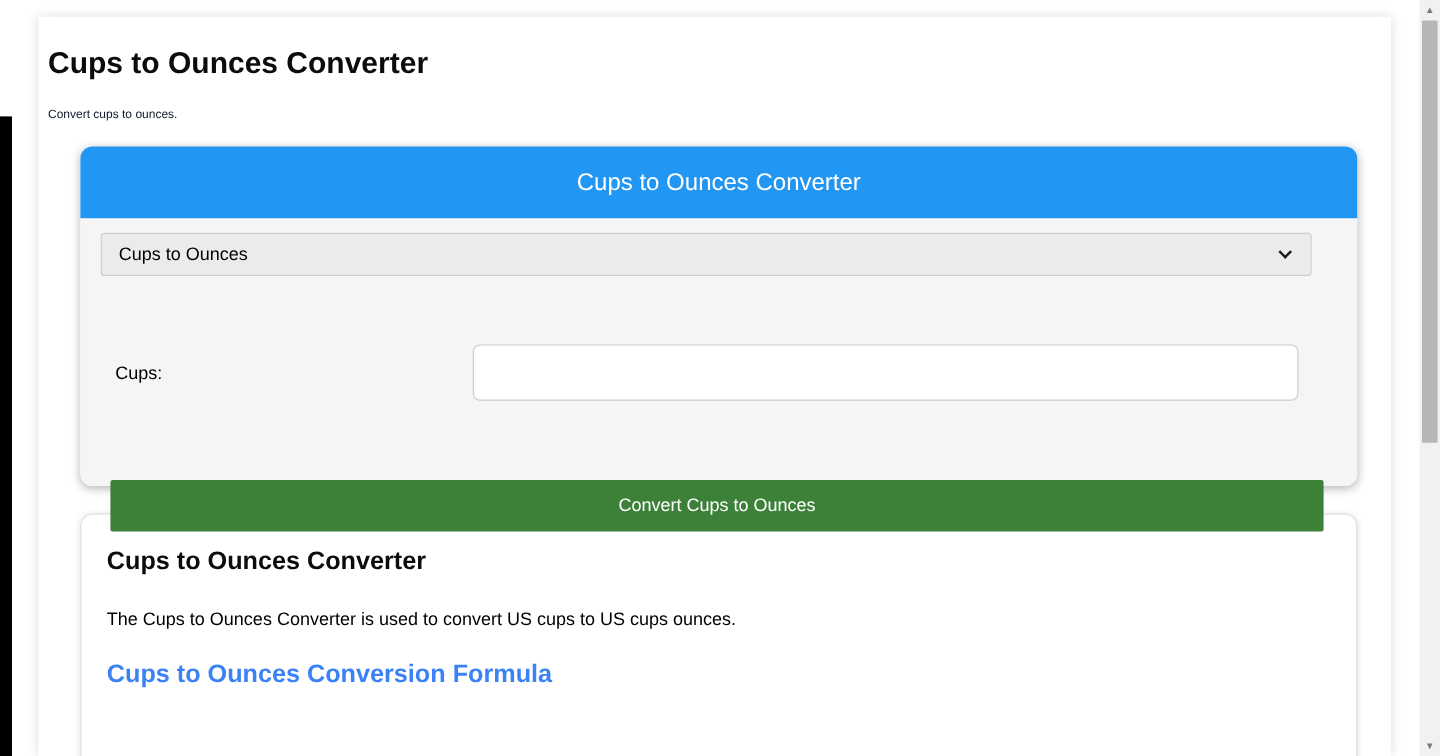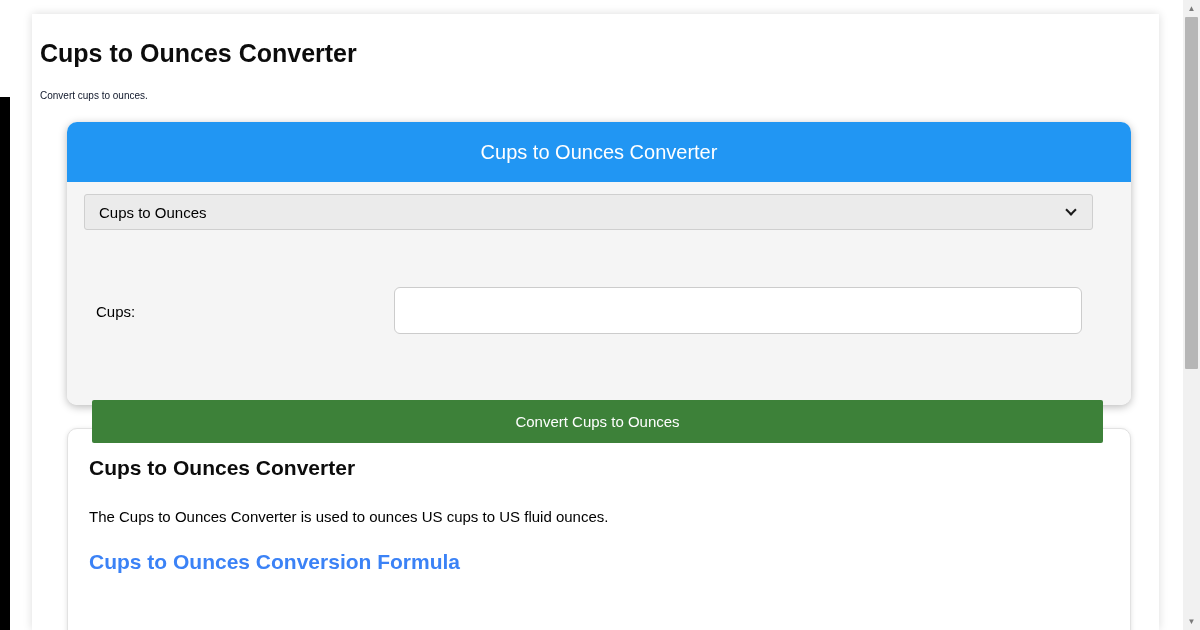--- a/index.html
+++ b/index.html
@@ -169,21 +169,21 @@
 
       <label class="field-label">Cups:</label>
       <input class="field-input" type="text" value="" style="">
 
       <button class="convert-button">Convert Cups to Ounces</button>
     </div>
   </div>
 
   <div class="article-card">
     <h2 class="article-heading">Cups to Ounces Converter</h2>
-    <p class="article-desc">The Cups to Ounces Converter is used to ounces US cups to US fluid ounces.</p>
+    <p class="article-desc">The Cups to Ounces Converter is used to convert US cups to US cups ounces.</p>
     <h2 class="article-subheading">Cups to Ounces Conversion Formula</h2>
   </div>
 
 </div>
 
 <div class="scrollbar">
   <div class="scroll-btn up">▲</div>
   <div class="scroll-thumb"></div>
   <div class="scroll-btn down">▼</div>
 </div>

